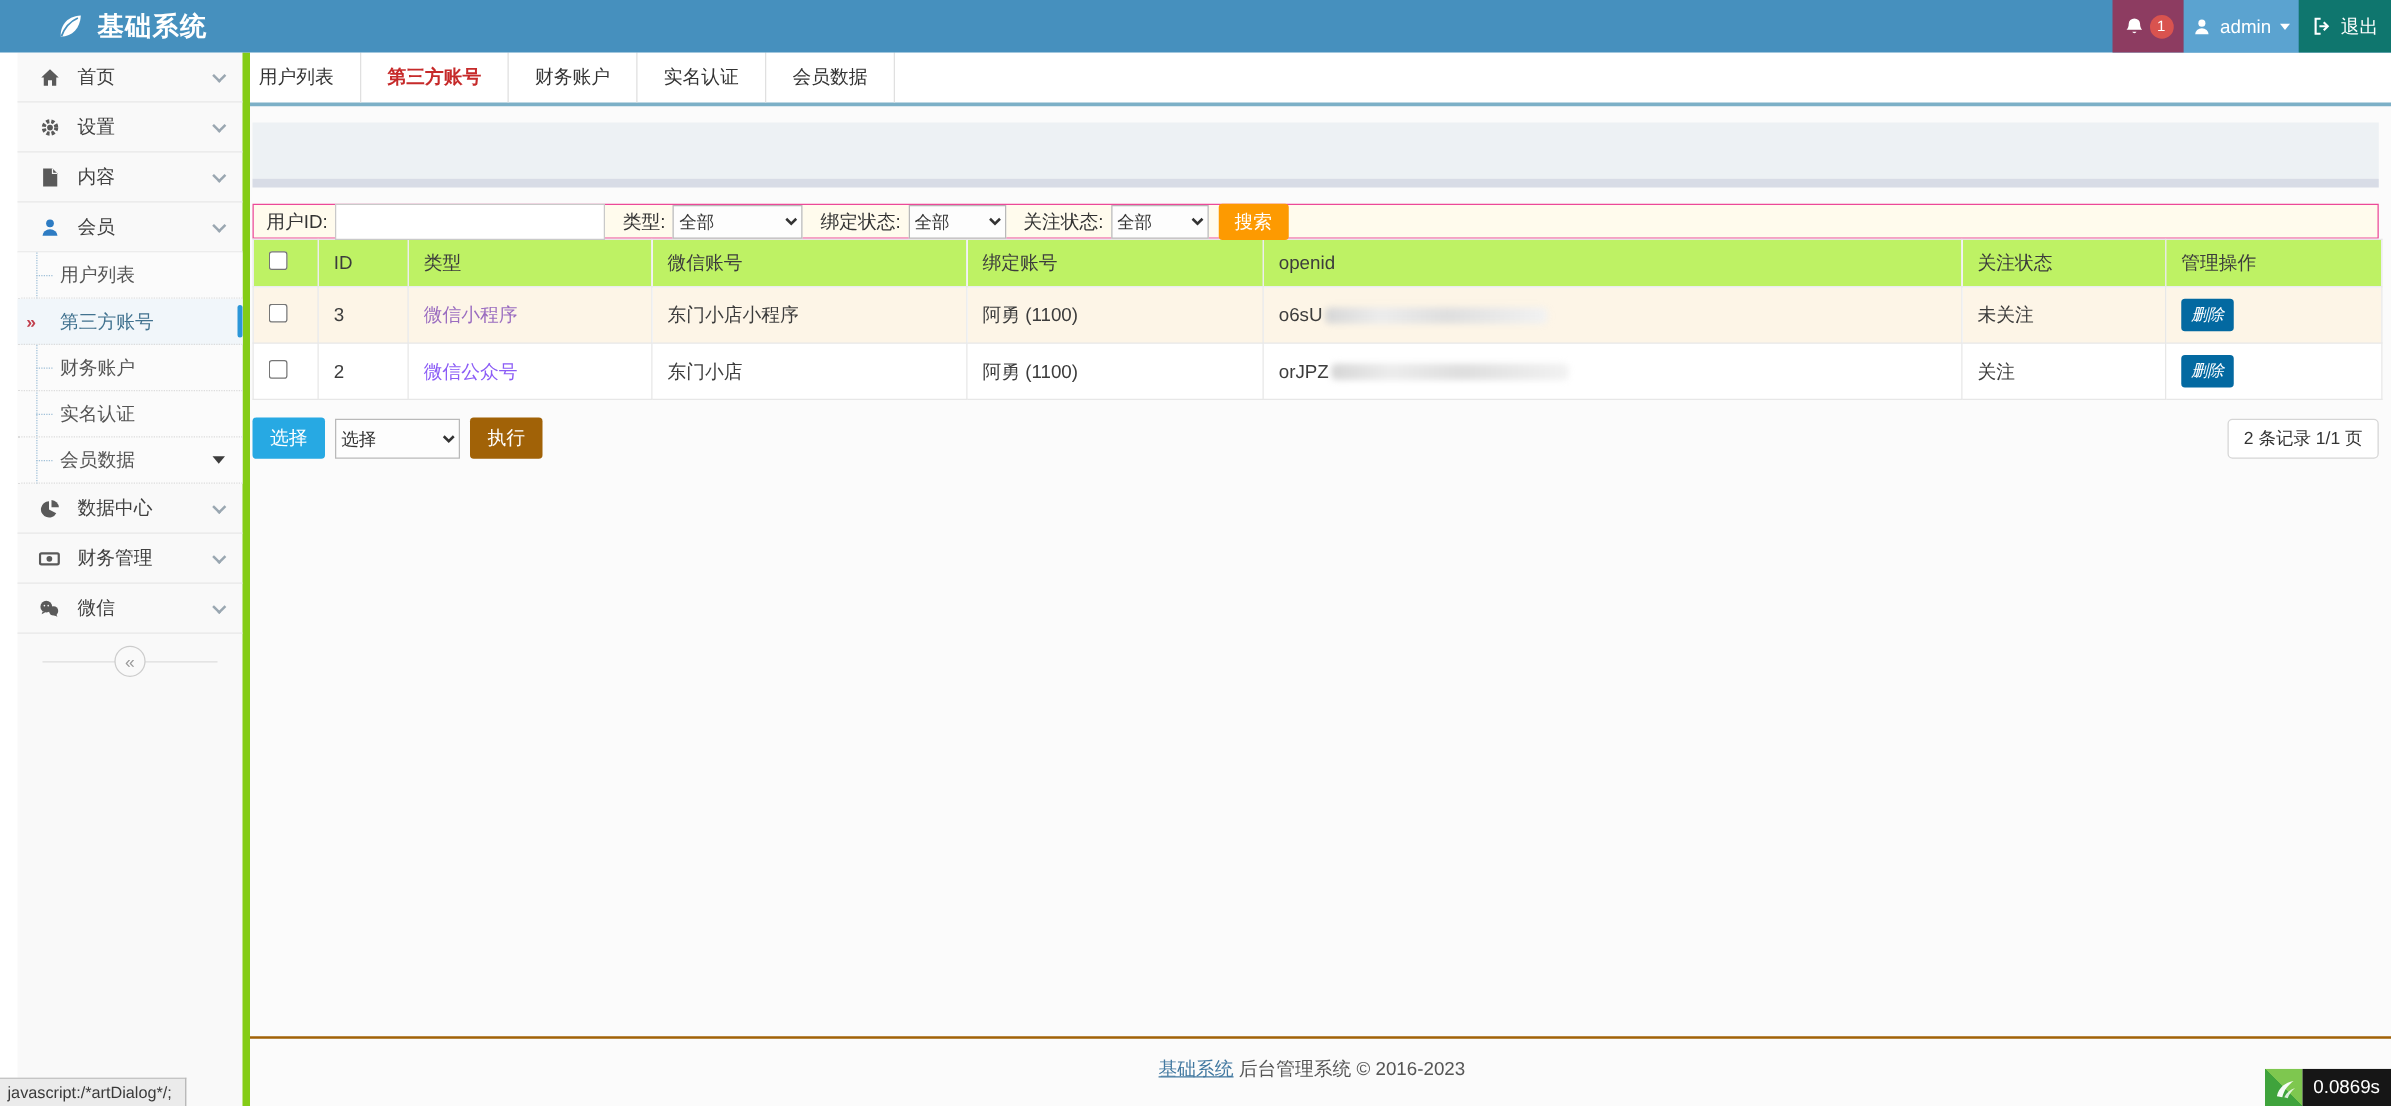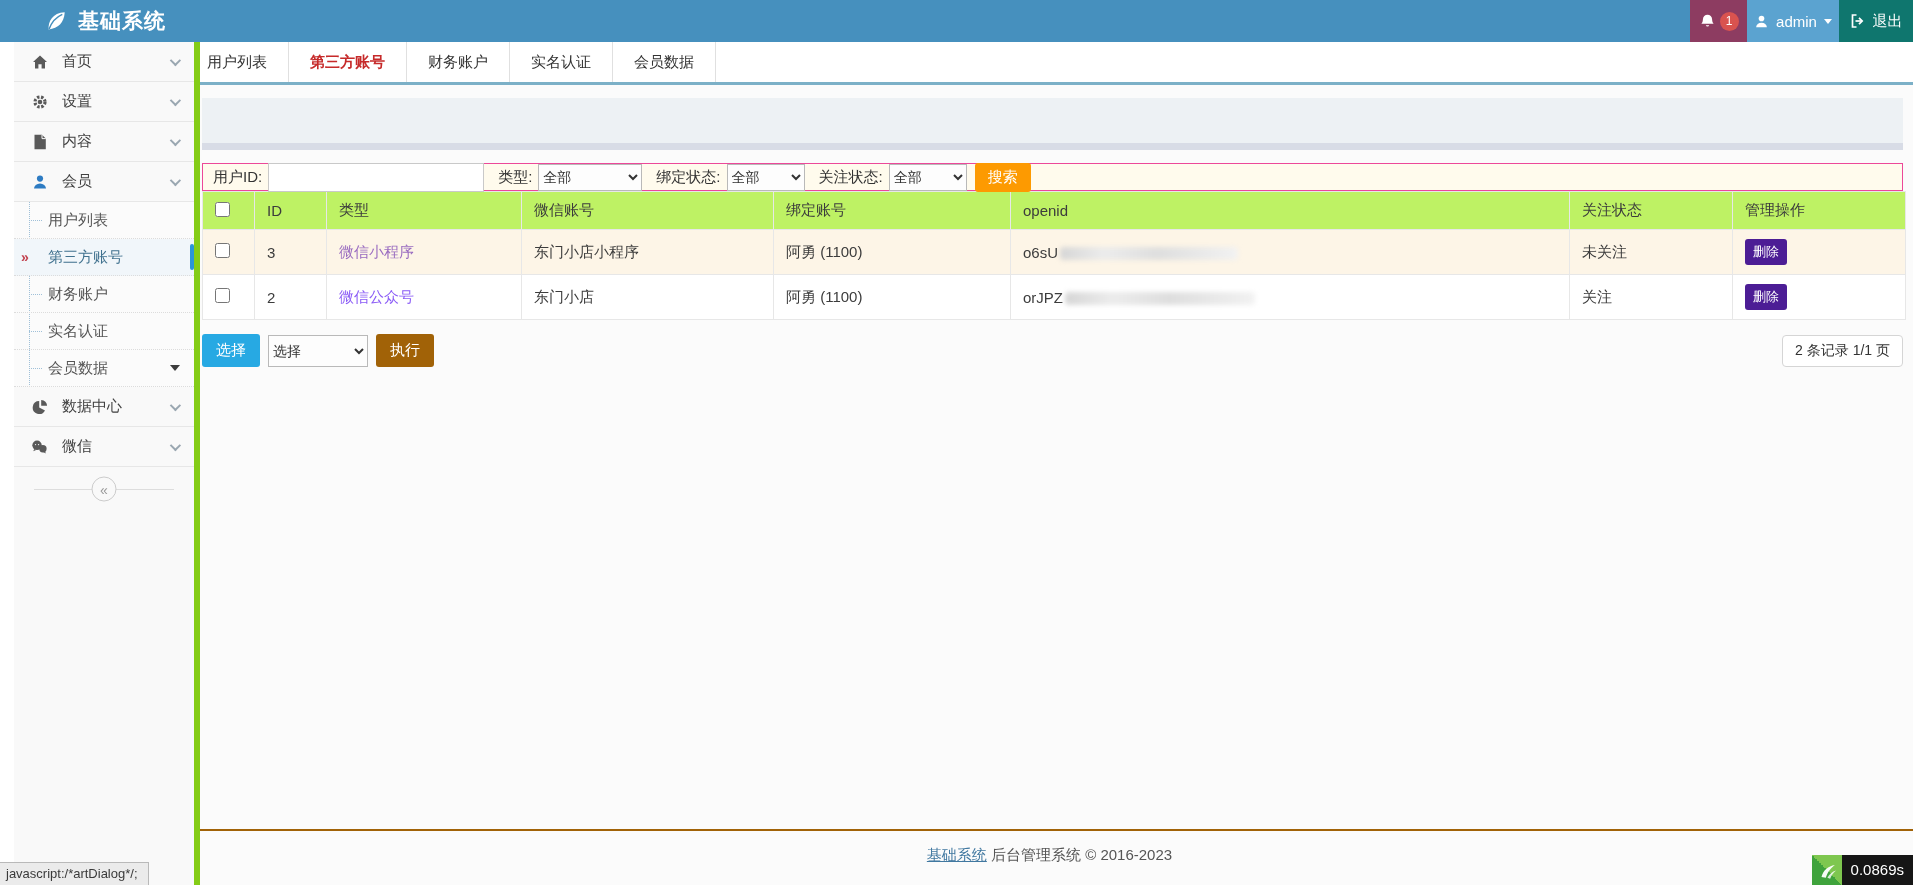--- a/index.html
+++ b/index.html
@@ -54,21 +54,21 @@
   .btn-search { background:#fd9a01; font-size:15px; padding:5px 13px; margin-left:8px; }
   
   table.grid { width:100%; border-collapse:collapse; table-layout:fixed; background:#fff; font-size:15px; }
   .grid th, .grid td { border:1px solid #e7e7e7; padding:0 12px; text-align:left; font-weight:normal; color:#3c3c3c; overflow:hidden; white-space:nowrap; }
   .grid thead th { height:38px; background:#bef264; }
   .grid tbody td { height:45px; }
   .grid tr.hl td { background:#fdf5e7; }
   .cb { width:15px; height:15px; }
   .link-purple { color:#9a6cc0; cursor:pointer; }
   .link-pink { color:#8b5cf6; cursor:pointer; }
-  .btn-del { background:#4c1d95; font-size:13px; padding:4px 8px; }
+  .btn-del { background:#0369a1; font-size:13px; padding:4px 8px;font-style:italic; }
   .redacted { display:inline-block; height:13px; margin-left:2px; border-radius:4px; vertical-align:middle;
     background:linear-gradient(90deg,#d8d8d8,#ecenormale 0); background:linear-gradient(90deg,#d6d6d6 0%,#ececec 25%,#dedede 55%,#f2f2f2 100%); filter:blur(2.5px); }
   
   .actionbar { margin-top:14px; display:flex; align-items:center; }
   .btn-select { background:#27a9e3; font-size:15px; padding:7px 14px; }
   .sel-batch { width:100px; height:32px; margin-left:8px; }
   .btn-exec { background:#a16207; font-size:15px; padding:7px 14px; margin-left:8px; }
   .page-info { margin-left:auto; border:1px solid #d5d5d5; background:#fff; border-radius:4px; padding:6px 12px; font-size:14px; color:#333; }
   
   .footer { position:absolute; left:0; right:0; bottom:0; text-align:center; padding:15px 0 20px; border-top:2px solid #a16207; font-size:15px; color:#555; background:#fbfbfb; }
@@ -186,20 +186,30 @@
     </div>
   </div>
   <div class="side-item">
     <span class="sicon">
       <svg width="16" height="16" viewBox="0 0 16 16" fill="#5a5a5a">
           <path d="M7.2 8.6 V2 A6.5 6.5 0 1 0 13 11.5 Z"></path>
           <path d="M9.2 6.8 V0.9 A6.4 6.4 0 0 1 15.1 6.8 Z"></path>
         </svg>
     </span>
     <span>数据中心</span>
+    <span class="chev"></span>
+  </div>
+  <div class="side-item">
+    <span class="sicon">
+      <svg width="17" height="16" viewBox="0 0 17 16">
+          <rect x="1" y="3.6" width="15" height="8.8" rx="1.2" fill="none" stroke="#5a5a5a" stroke-width="1.8"></rect>
+          <circle cx="8.5" cy="8" r="2.3" fill="#5a5a5a"></circle>
+        </svg>
+    </span>
+    <span>财务管理</span>
     <span class="chev"></span>
   </div>
   <div class="side-item">
     <span class="sicon">
       <svg width="18" height="16" viewBox="0 0 18 16" fill="#5a5a5a">
           <circle cx="6.4" cy="6.2" r="5"></circle>
           <path d="M3.4 10.2 L2.4 12.6 L5.4 11.2 Z"></path>
           <circle cx="12.6" cy="9.8" r="3.9"></circle>
           <path d="M14.8 12.6 L15.8 14.8 L12.8 13.4 Z"></path>
           <circle cx="4.8" cy="5.4" r="0.7" fill="#f9f9f9"></circle>

